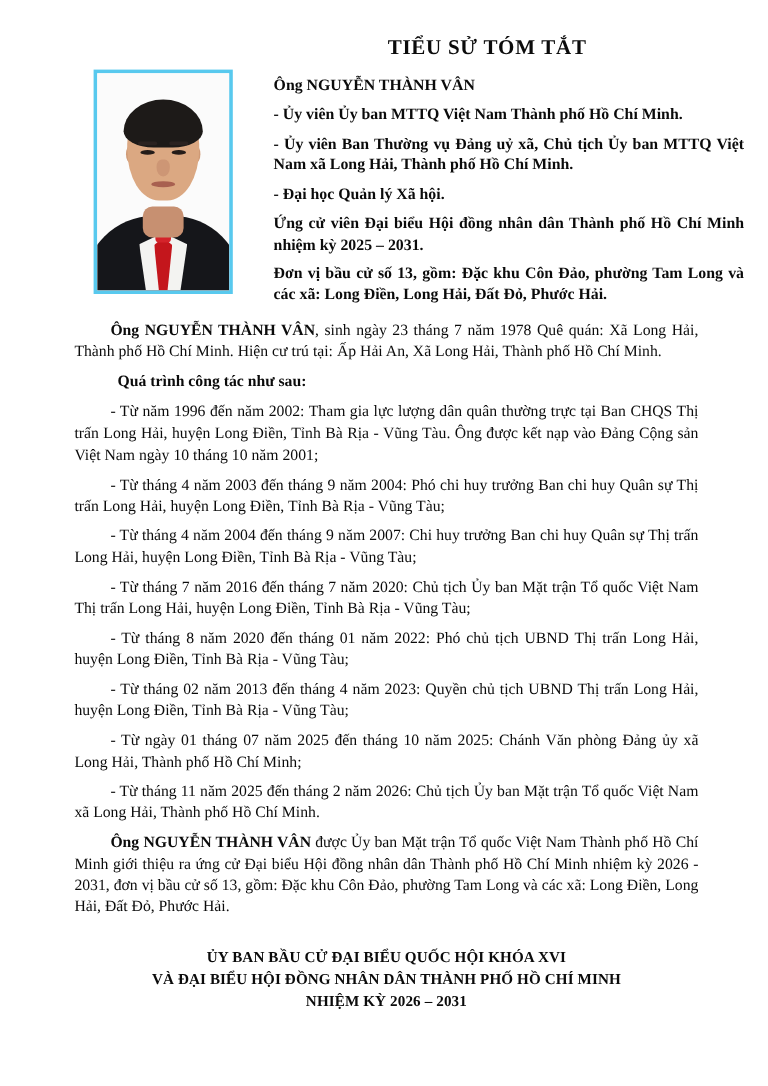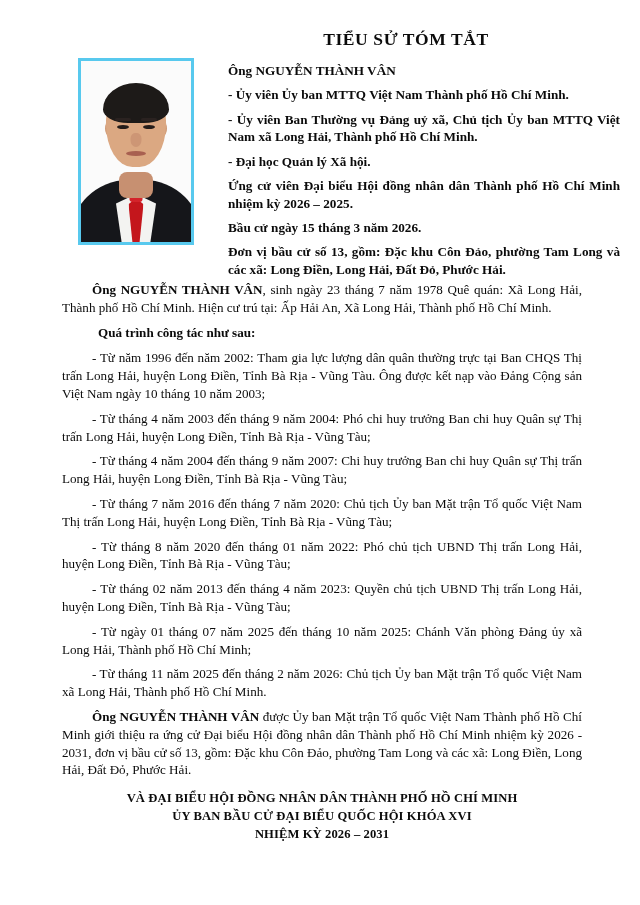--- a/index.html
+++ b/index.html
@@ -192,21 +192,21 @@
     font-weight: bold;
     line-height: 1.32;
     text-align: justify;
   }
   .header-block p.last { margin-bottom: 0; }
 
   
   .body-block {
     position: absolute;
     left: 62px;
-    top: 281px;
+    top: 266px;
     width: 520px;
   }
   .body-block p {
     margin: 0 0 7px 0;
     font-size: 13.1px;
     line-height: 1.36;
     text-align: justify;
     text-indent: 30px;
   }
   .body-block p.heading {
@@ -256,40 +256,39 @@
       <div class="p-nose"></div>
       <div class="p-mouth"></div>
     </div>
   </div>
 
   <div class="header-block">
     <p>Ông NGUYỄN THÀNH VÂN</p>
     <p>- Ủy viên Ủy ban MTTQ Việt Nam Thành phố Hồ Chí Minh.</p>
     <p>- Ủy viên Ban Thường vụ Đảng uỷ  xã, Chủ tịch Ủy ban MTTQ Việt Nam xã Long Hải, Thành phố Hồ Chí Minh.</p>
     <p>- Đại học Quản lý Xã hội.</p>
-    <p>Ứng cử viên Đại biểu Hội đồng nhân dân Thành phố Hồ Chí Minh nhiệm kỳ 2026 – 2025.</p>
-    <p>Bầu cử ngày 15 tháng 3 năm 2026.</p>
+    <p>Ứng cử viên Đại biểu Hội đồng nhân dân Thành phố Hồ Chí Minh nhiệm kỳ 2025 – 2031.</p>
     <p class="last">Đơn vị bầu cử số 13, gồm: Đặc khu Côn Đảo, phường Tam Long và các xã: Long Điền, Long Hải, Đất Đỏ, Phước Hải.</p>
   </div>
 
   <div class="body-block">
     <p><span class="nm">Ông NGUYỄN THÀNH VÂN</span><span>, sinh ngày 23 tháng 7 năm 1978 Quê quán: Xã Long Hải, Thành phố Hồ Chí Minh. Hiện cư trú tại: Ấp Hải An, Xã Long Hải, Thành phố Hồ Chí Minh.</span></p>
     <p class="heading">Quá trình công tác như sau:</p>
     <div>
-        <p>- Từ năm 1996 đến năm 2002: Tham gia lực lượng dân quân thường trực tại Ban CHQS Thị trấn Long Hải, huyện Long Điền, Tỉnh Bà Rịa - Vũng Tàu. Ông được kết nạp vào Đảng Cộng  sản Việt Nam ngày 10 tháng 10 năm 2003;</p>
+        <p>- Từ năm 1996 đến năm 2002: Tham gia lực lượng dân quân thường trực tại Ban CHQS Thị trấn Long Hải, huyện Long Điền, Tỉnh Bà Rịa - Vũng Tàu. Ông được kết nạp vào Đảng Cộng  sản Việt Nam ngày 10 tháng 10 năm 2001;</p>
         <p>-  Từ tháng 4 năm 2003 đến tháng 9 năm 2004: Phó chi huy trưởng Ban chi huy  Quân sự Thị trấn Long Hải, huyện Long Điền, Tỉnh Bà Rịa - Vũng Tàu;</p>
         <p>- Từ tháng 4 năm 2004 đến tháng 9 năm 2007: Chi huy trưởng Ban chi huy Quân sự Thị trấn Long Hải, huyện Long Điền, Tỉnh Bà Rịa - Vũng Tàu;</p>
         <p>- Từ tháng 7 năm 2016 đến tháng 7 năm 2020: Chủ tịch Ủy ban Mặt trận Tổ quốc Việt Nam Thị trấn Long Hải, huyện Long Điền, Tỉnh Bà Rịa - Vũng Tàu;</p>
         <p>- Từ tháng 8 năm 2020 đến tháng 01 năm 2022: Phó chủ tịch UBND Thị trấn Long Hải, huyện Long Điền, Tỉnh Bà Rịa - Vũng Tàu;</p>
         <p>- Từ tháng 02 năm 2013 đến tháng 4 năm 2023: Quyền chủ tịch UBND Thị trấn Long Hải, huyện Long Điền, Tỉnh Bà Rịa - Vũng Tàu;</p>
         <p>- Từ  ngày 01 tháng 07 năm 2025 đến tháng 10 năm 2025: Chánh Văn phòng Đảng ủy xã  Long Hải, Thành phố Hồ Chí Minh;</p>
         <p>- Từ tháng 11 năm 2025 đến tháng 2 năm 2026: Chủ tịch Ủy ban Mặt trận Tổ quốc Việt Nam xã Long Hải, Thành phố Hồ Chí Minh.</p>
       </div>
     <p><span class="nm">Ông NGUYỄN THÀNH VÂN</span><span> được Ủy ban Mặt trận Tổ quốc Việt Nam Thành phố Hồ Chí Minh giới thiệu ra ứng cử Đại biểu Hội đồng nhân dân Thành phố Hồ Chí Minh nhiệm kỳ 2026 - 2031, đơn vị bầu cử số 13, gồm: Đặc khu Côn Đảo, phường Tam Long và các xã: Long Điền, Long Hải, Đất Đỏ, Phước Hải.</span></p>
   </div>
 
   <div class="footer-block">
+    <div>ỦY BAN BẦU CỬ ĐẠI BIỂU QUỐC HỘI KHÓA XVI</div>
     <div>VÀ ĐẠI BIỂU HỘI ĐỒNG NHÂN DÂN THÀNH PHỐ HỒ CHÍ MINH</div>
-    <div>ỦY BAN BẦU CỬ ĐẠI BIỂU QUỐC HỘI KHÓA XVI</div>
     <div>NHIỆM KỲ 2026 – 2031</div>
   </div>
 
 </div>
 
 </body></html>

